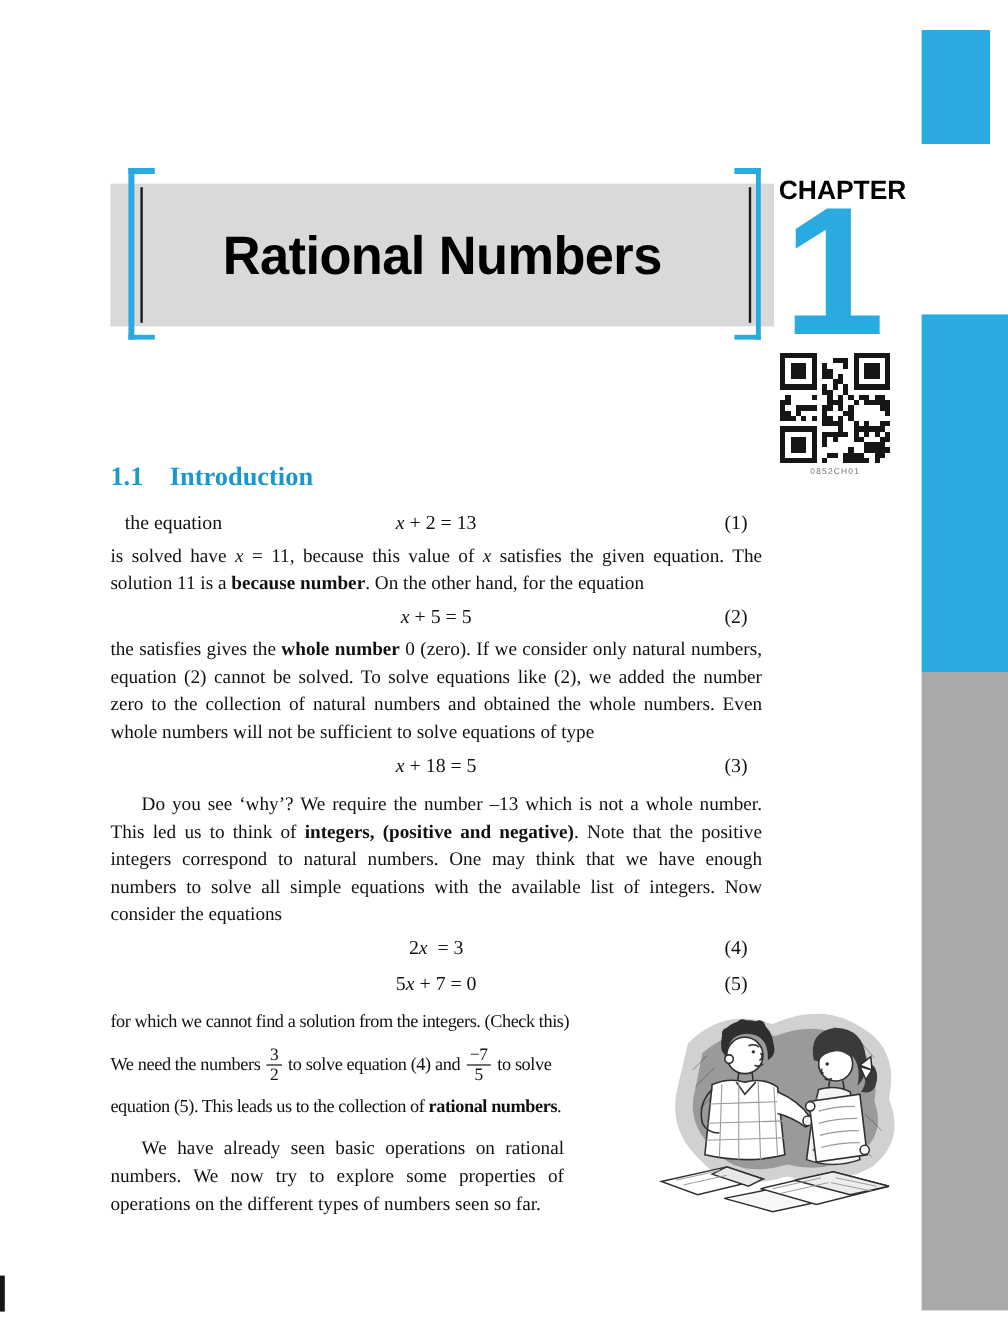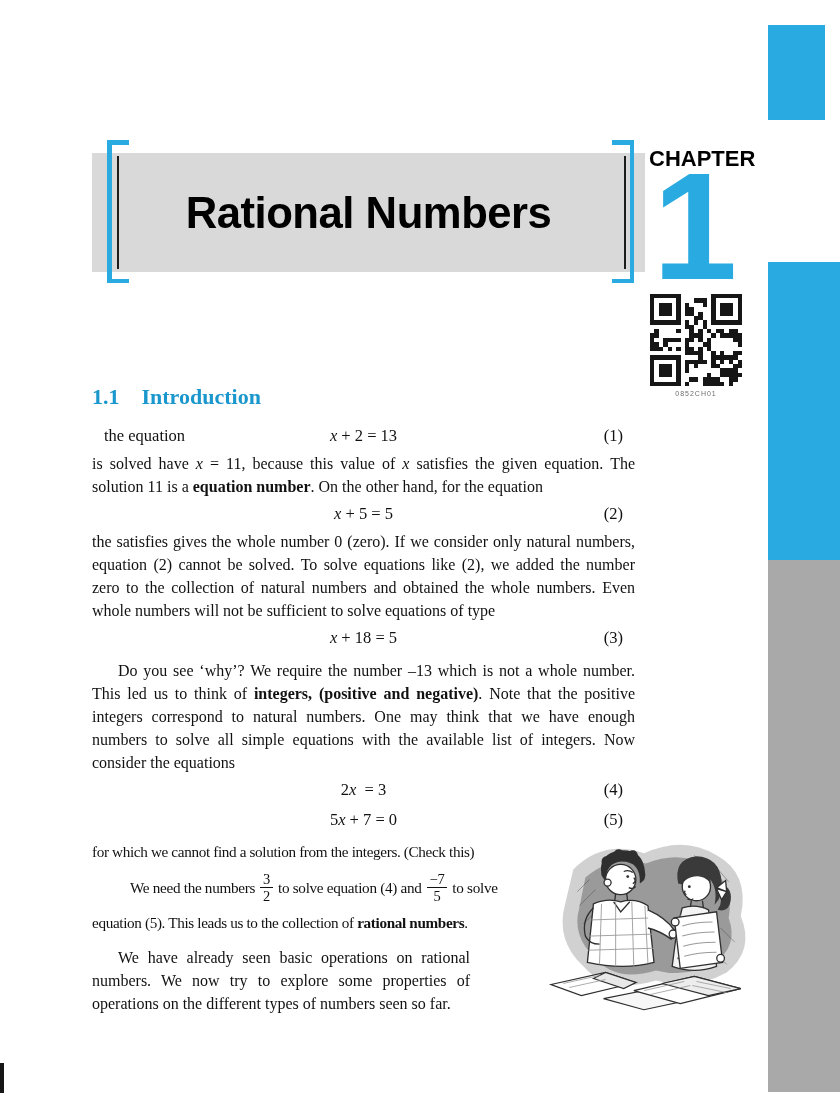--- a/index.html
+++ b/index.html
@@ -48,21 +48,21 @@
   .indent{text-indent:26px;}
   .narrow{width:380px;}
   .nowrap{white-space:nowrap;text-align:left;letter-spacing:-0.35px;font-size:15.2px;}
 
   .eq-row{position:relative;text-align:center;font-size:16.5px;padding:4px 0;margin:2px 12px;}
   .eq-lead{position:absolute;left:0;}
   .eq-num{position:absolute;right:0;}
   .v{font-style:italic;}
 
   .fracline{margin-top:8px;line-height:1.2;display:flex;align-items:center;white-space:nowrap;
-            font-size:15.2px;letter-spacing:-0.3px;width:380px;margin-left:38px;}
+            font-size:15.2px;letter-spacing:-0.3px;width:380px;}
   .frac{display:inline-block;text-align:center;vertical-align:middle;font-size:14.5px;
         line-height:1.12;margin:0 5px;}
   .frac .fn{display:block;border-bottom:1.3px solid #111;padding:0 3px;}
   .frac .fd{display:block;}
 
   
   .illus{position:absolute;left:543px;top:831px;width:222px;height:192px;}
   .illus svg{width:100%;height:100%;}
 </style>
 </head>
@@ -231,28 +231,28 @@
       <span class="num">1.1</span><span>Introduction</span>
     </h2>
 
 
     <div class="eq-row">
       <span class="eq-lead">the equation</span>
       <span><span></span><span class="v">x</span><span> + 2 = 13</span></span>
       <span class="eq-num">(1)</span>
     </div>
 
-    <p class="para"><span>is solved have </span><span style="font-style: italic;">x</span><span> = 11, because this value of </span><span style="font-style: italic;">x</span><span> satisfies the given equation. The solution 11 is a </span><span style="font-weight: bold;">equation number</span><span>. On the other hand, for the equation</span></p>
+    <p class="para"><span>is solved have </span><span style="font-style: italic;">x</span><span> = 11, because this value of </span><span style="font-style: italic;">x</span><span> satisfies the given equation. The solution 11 is a </span><span style="font-weight: bold;">because number</span><span>. On the other hand, for the equation</span></p>
 
     <div class="eq-row">
       <span><span></span><span class="v">x</span><span> + 5 = 5</span></span>
       <span class="eq-num">(2)</span>
     </div>
 
-    <p class="para"><span>the satisfies gives the </span><span style="font-weight: normal;">whole number</span><span> 0 (zero). If we consider only natural numbers, equation (2) cannot be solved. To solve equations like (2), we added the number zero to the collection of natural numbers and obtained the whole numbers. Even whole numbers will not be sufficient to solve equations of type</span></p>
+    <p class="para"><span>the satisfies gives the </span><span style="font-weight: bold;">whole number</span><span> 0 (zero). If we consider only natural numbers, equation (2) cannot be solved. To solve equations like (2), we added the number zero to the collection of natural numbers and obtained the whole numbers. Even whole numbers will not be sufficient to solve equations of type</span></p>
 
     <div class="eq-row">
       <span><span></span><span class="v">x</span><span> + 18 = 5</span></span>
       <span class="eq-num">(3)</span>
     </div>
 
     <p class="para sp indent"><span>Do you see ‘why’? We require the number –13 which is not a whole number. This led us to think of </span><span style="font-weight: bold;">integers, (positive and negative)</span><span>. Note that the positive integers correspond to natural numbers. One may think that we have enough numbers to solve all simple equations with the available list of integers. Now consider the equations</span></p>
 
     <div class="eq-row">
       <span><span>2</span><span class="v">x</span><span> = 3</span></span>

